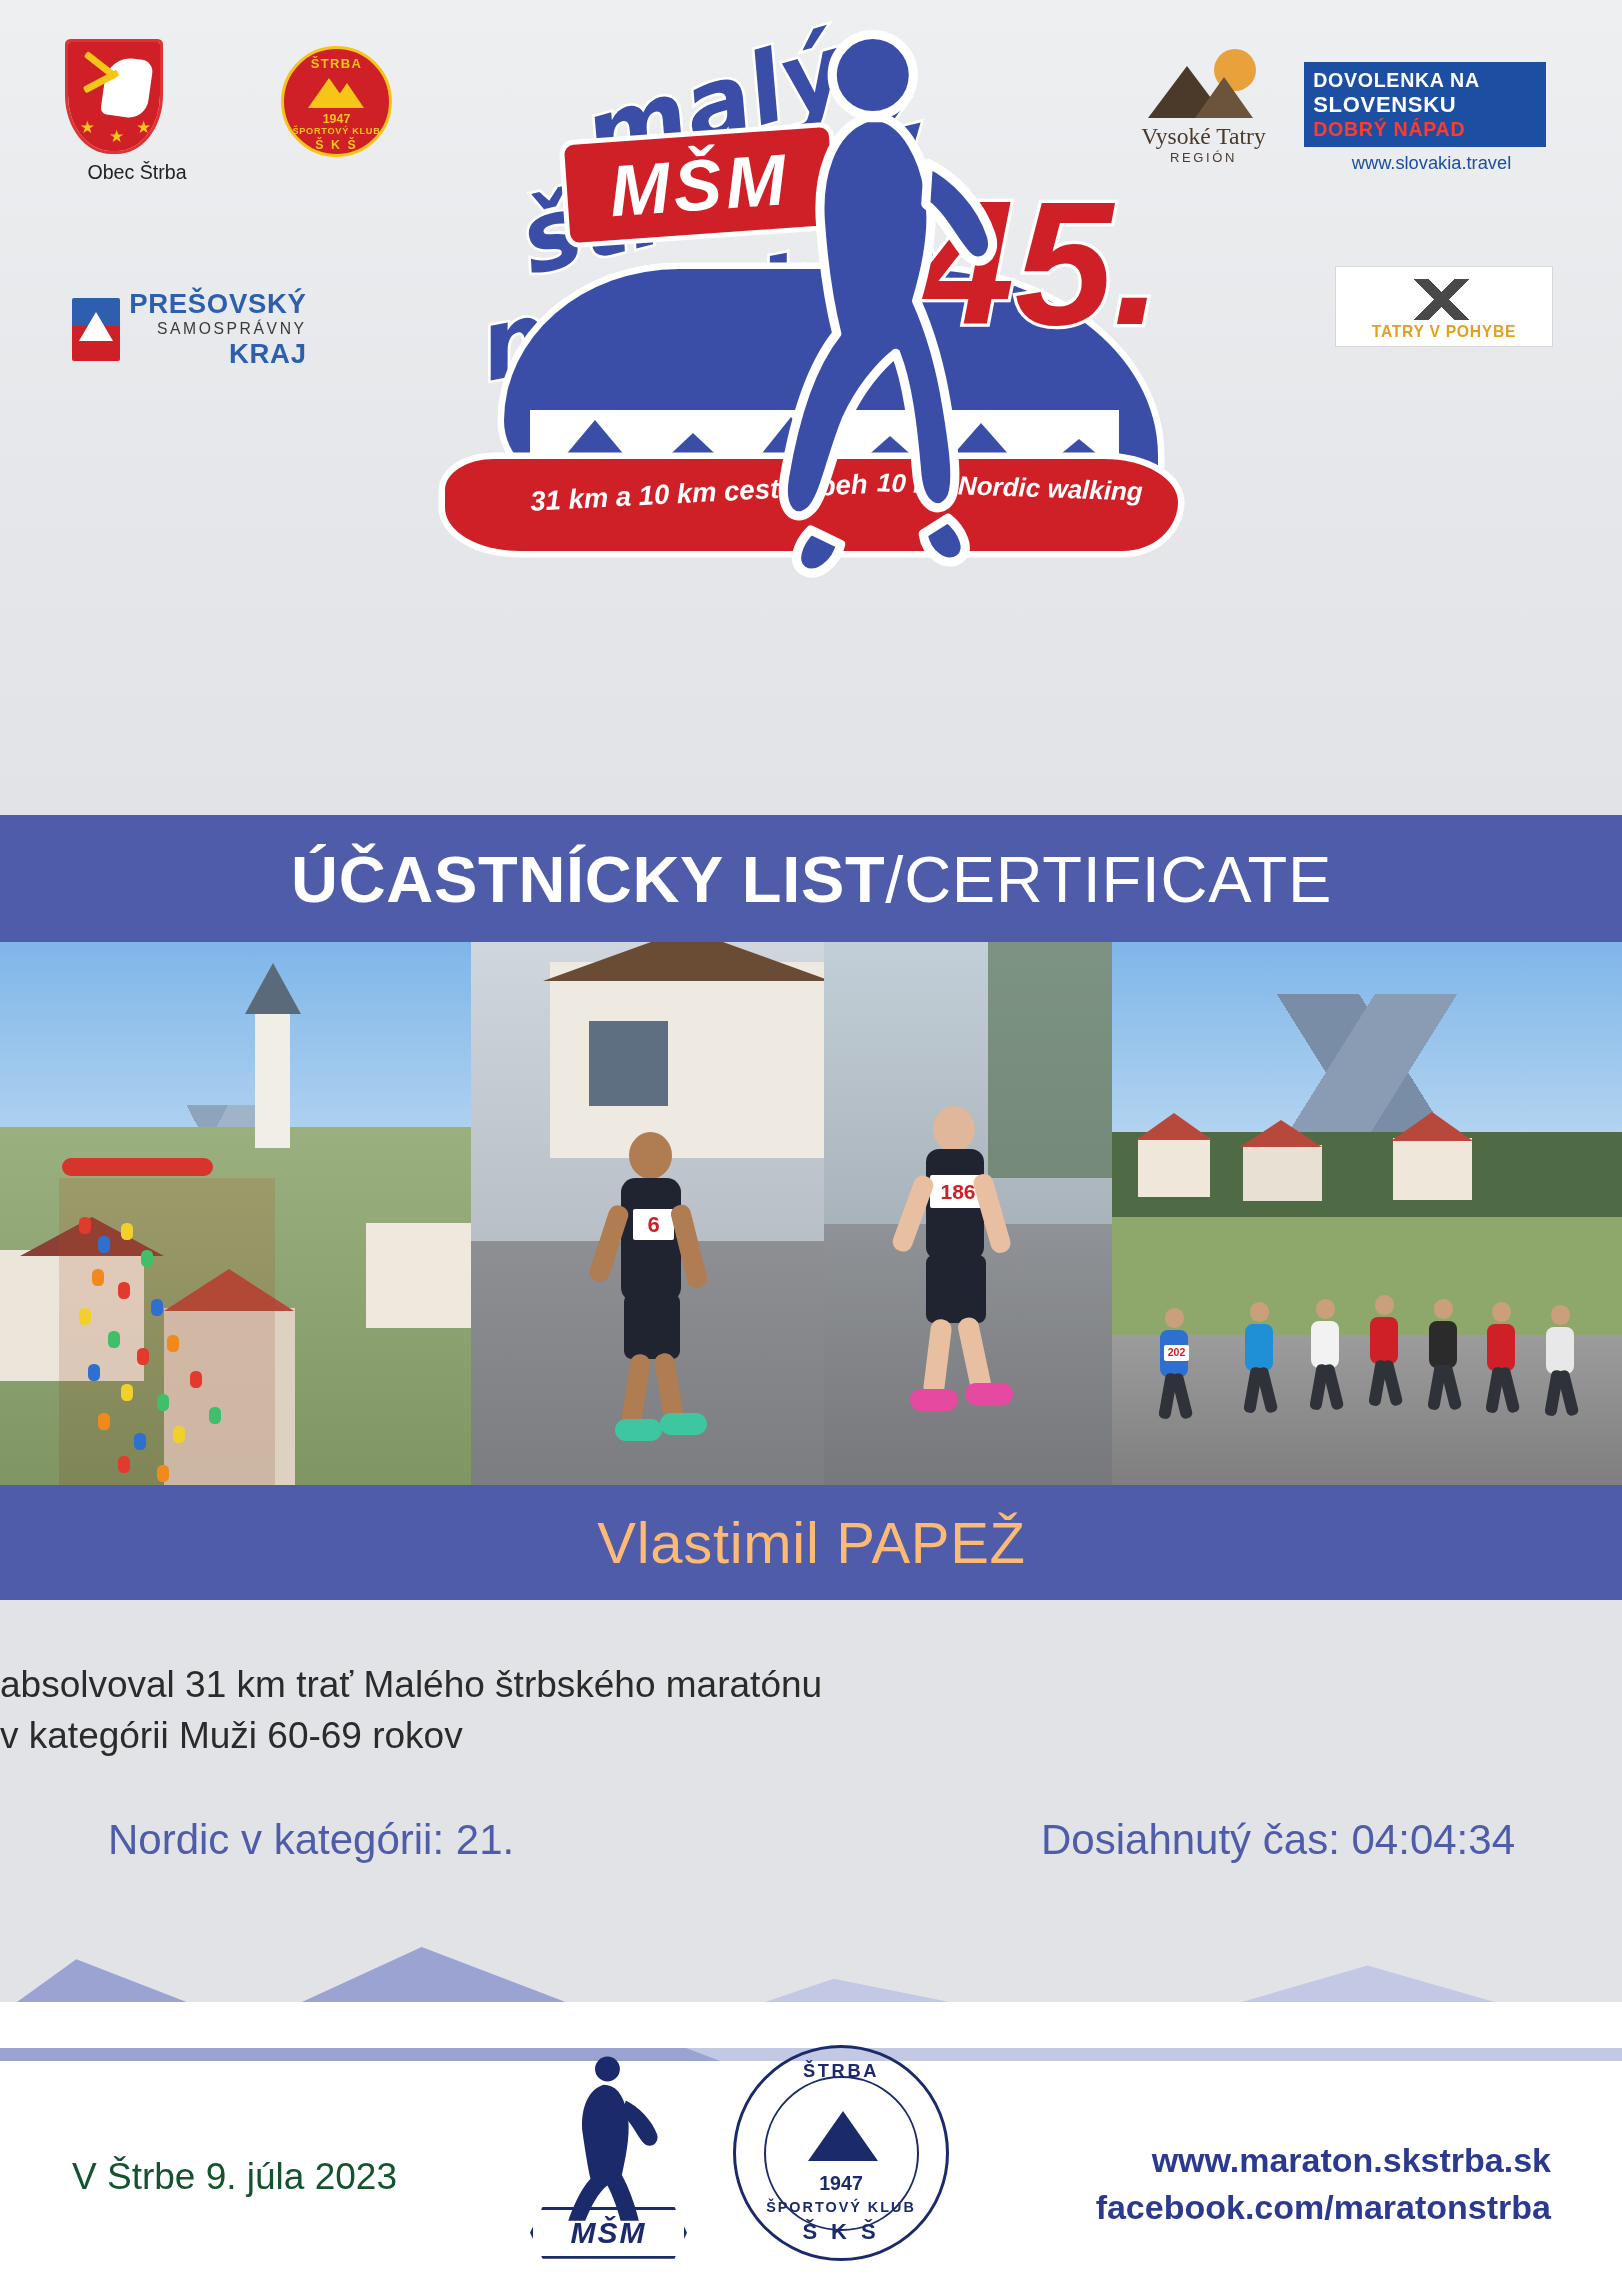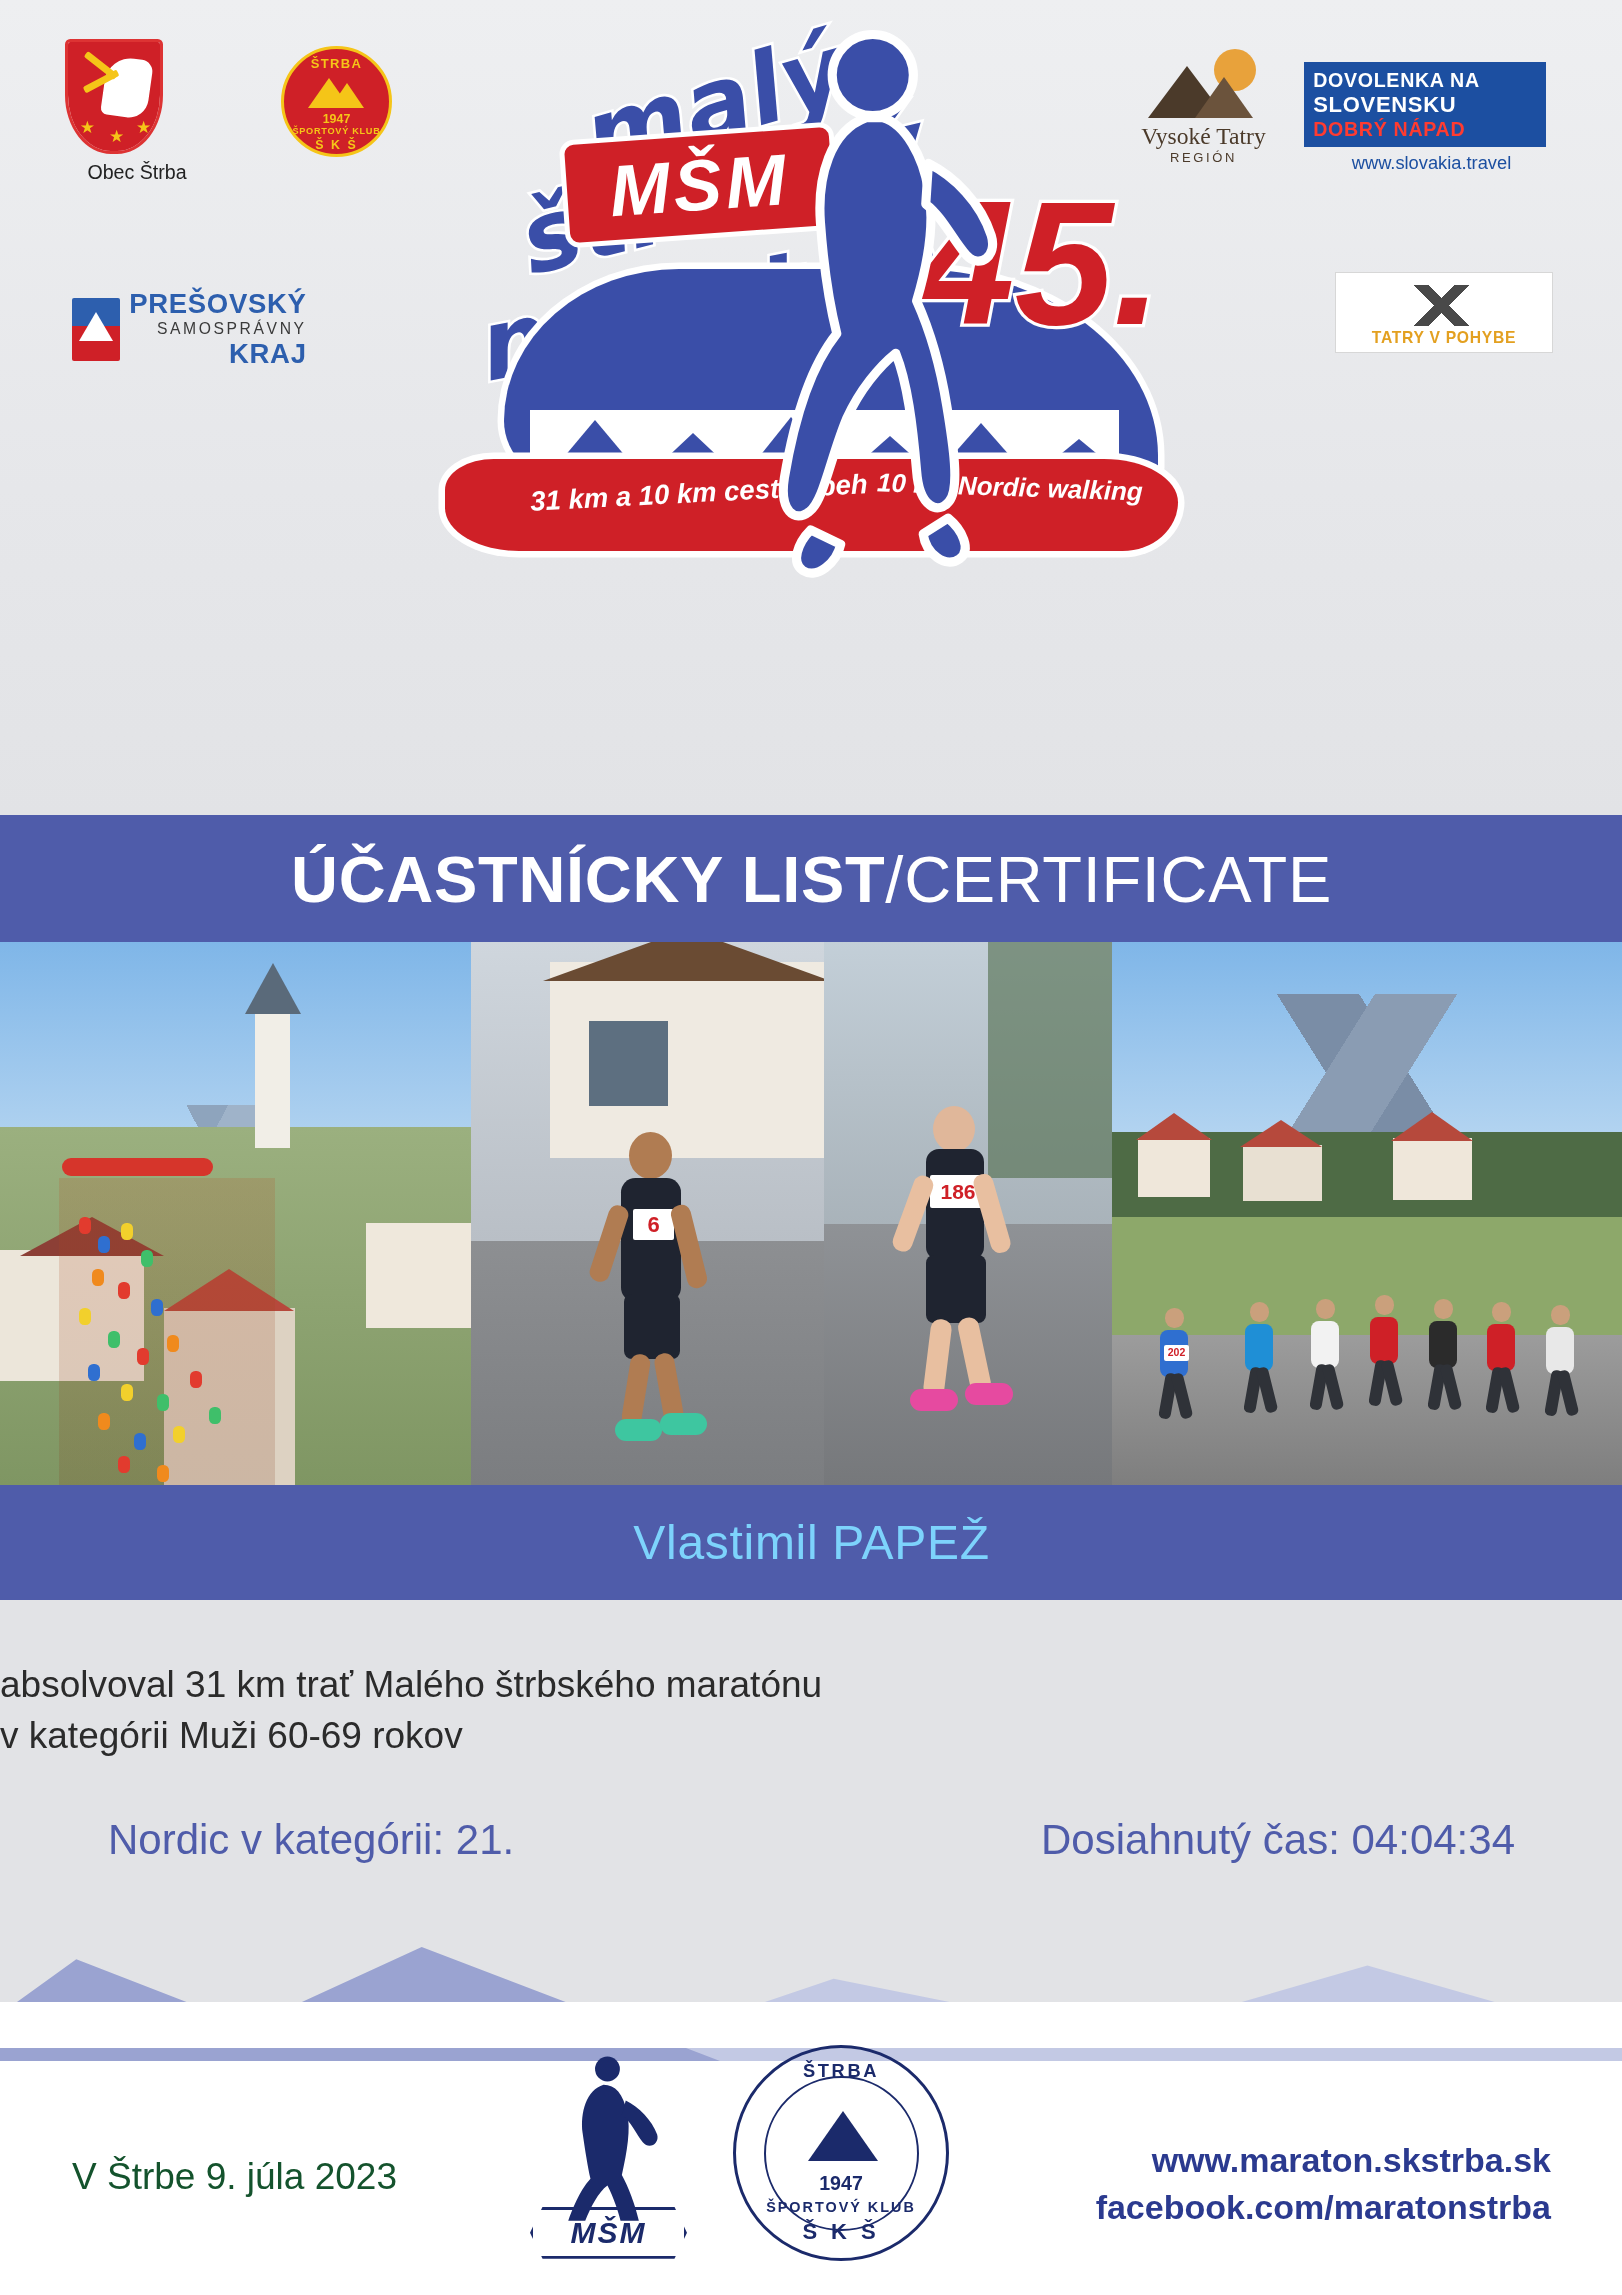--- a/index.html
+++ b/index.html
@@ -446,22 +446,22 @@
     left: 0;
     top: 1485px;
     width: 1623px;
     height: 115px;
     background: #4f5caa;
     display: flex;
     align-items: center;
     justify-content: center;
   }
   .name-bar .nm {
-    color: #7dd3fc;
-    font-size: 48px;
+    color: #fdba74;
+    font-size: 58px;
     letter-spacing: 0.7px;
   }
 
   
   .body-area {
     position: absolute;
     left: 0;
     top: 1600px;
     width: 1623px;
     height: 324px;
@@ -636,21 +636,21 @@
 
   <div class="logo-box" style="left:1304px; top:62px; width:255px;">
     <div class="sk-travel-box">
       <div class="r1">DOVOLENKA NA</div>
       <div class="r2">SLOVENSKU</div>
       <div class="r3">DOBRÝ NÁPAD</div>
     </div>
     <div class="sk-travel-url">www.slovakia.travel</div>
   </div>
 
-  <div class="logo-box" style="left:1335px; top:272px; width:222px;text-decoration:underline;">
+  <div class="logo-box" style="left:1335px; top:266px; width:222px;text-decoration:underline;">
     <div class="tvp">
       <div class="ridge"></div>
       <div class="cap">TATRY V POHYBE</div>
     </div>
   </div>
 
   <div class="mainlogo">
 
     <div class="ml-word ml-1">malý</div>
     <div class="ml-word ml-2">štrbský</div>

